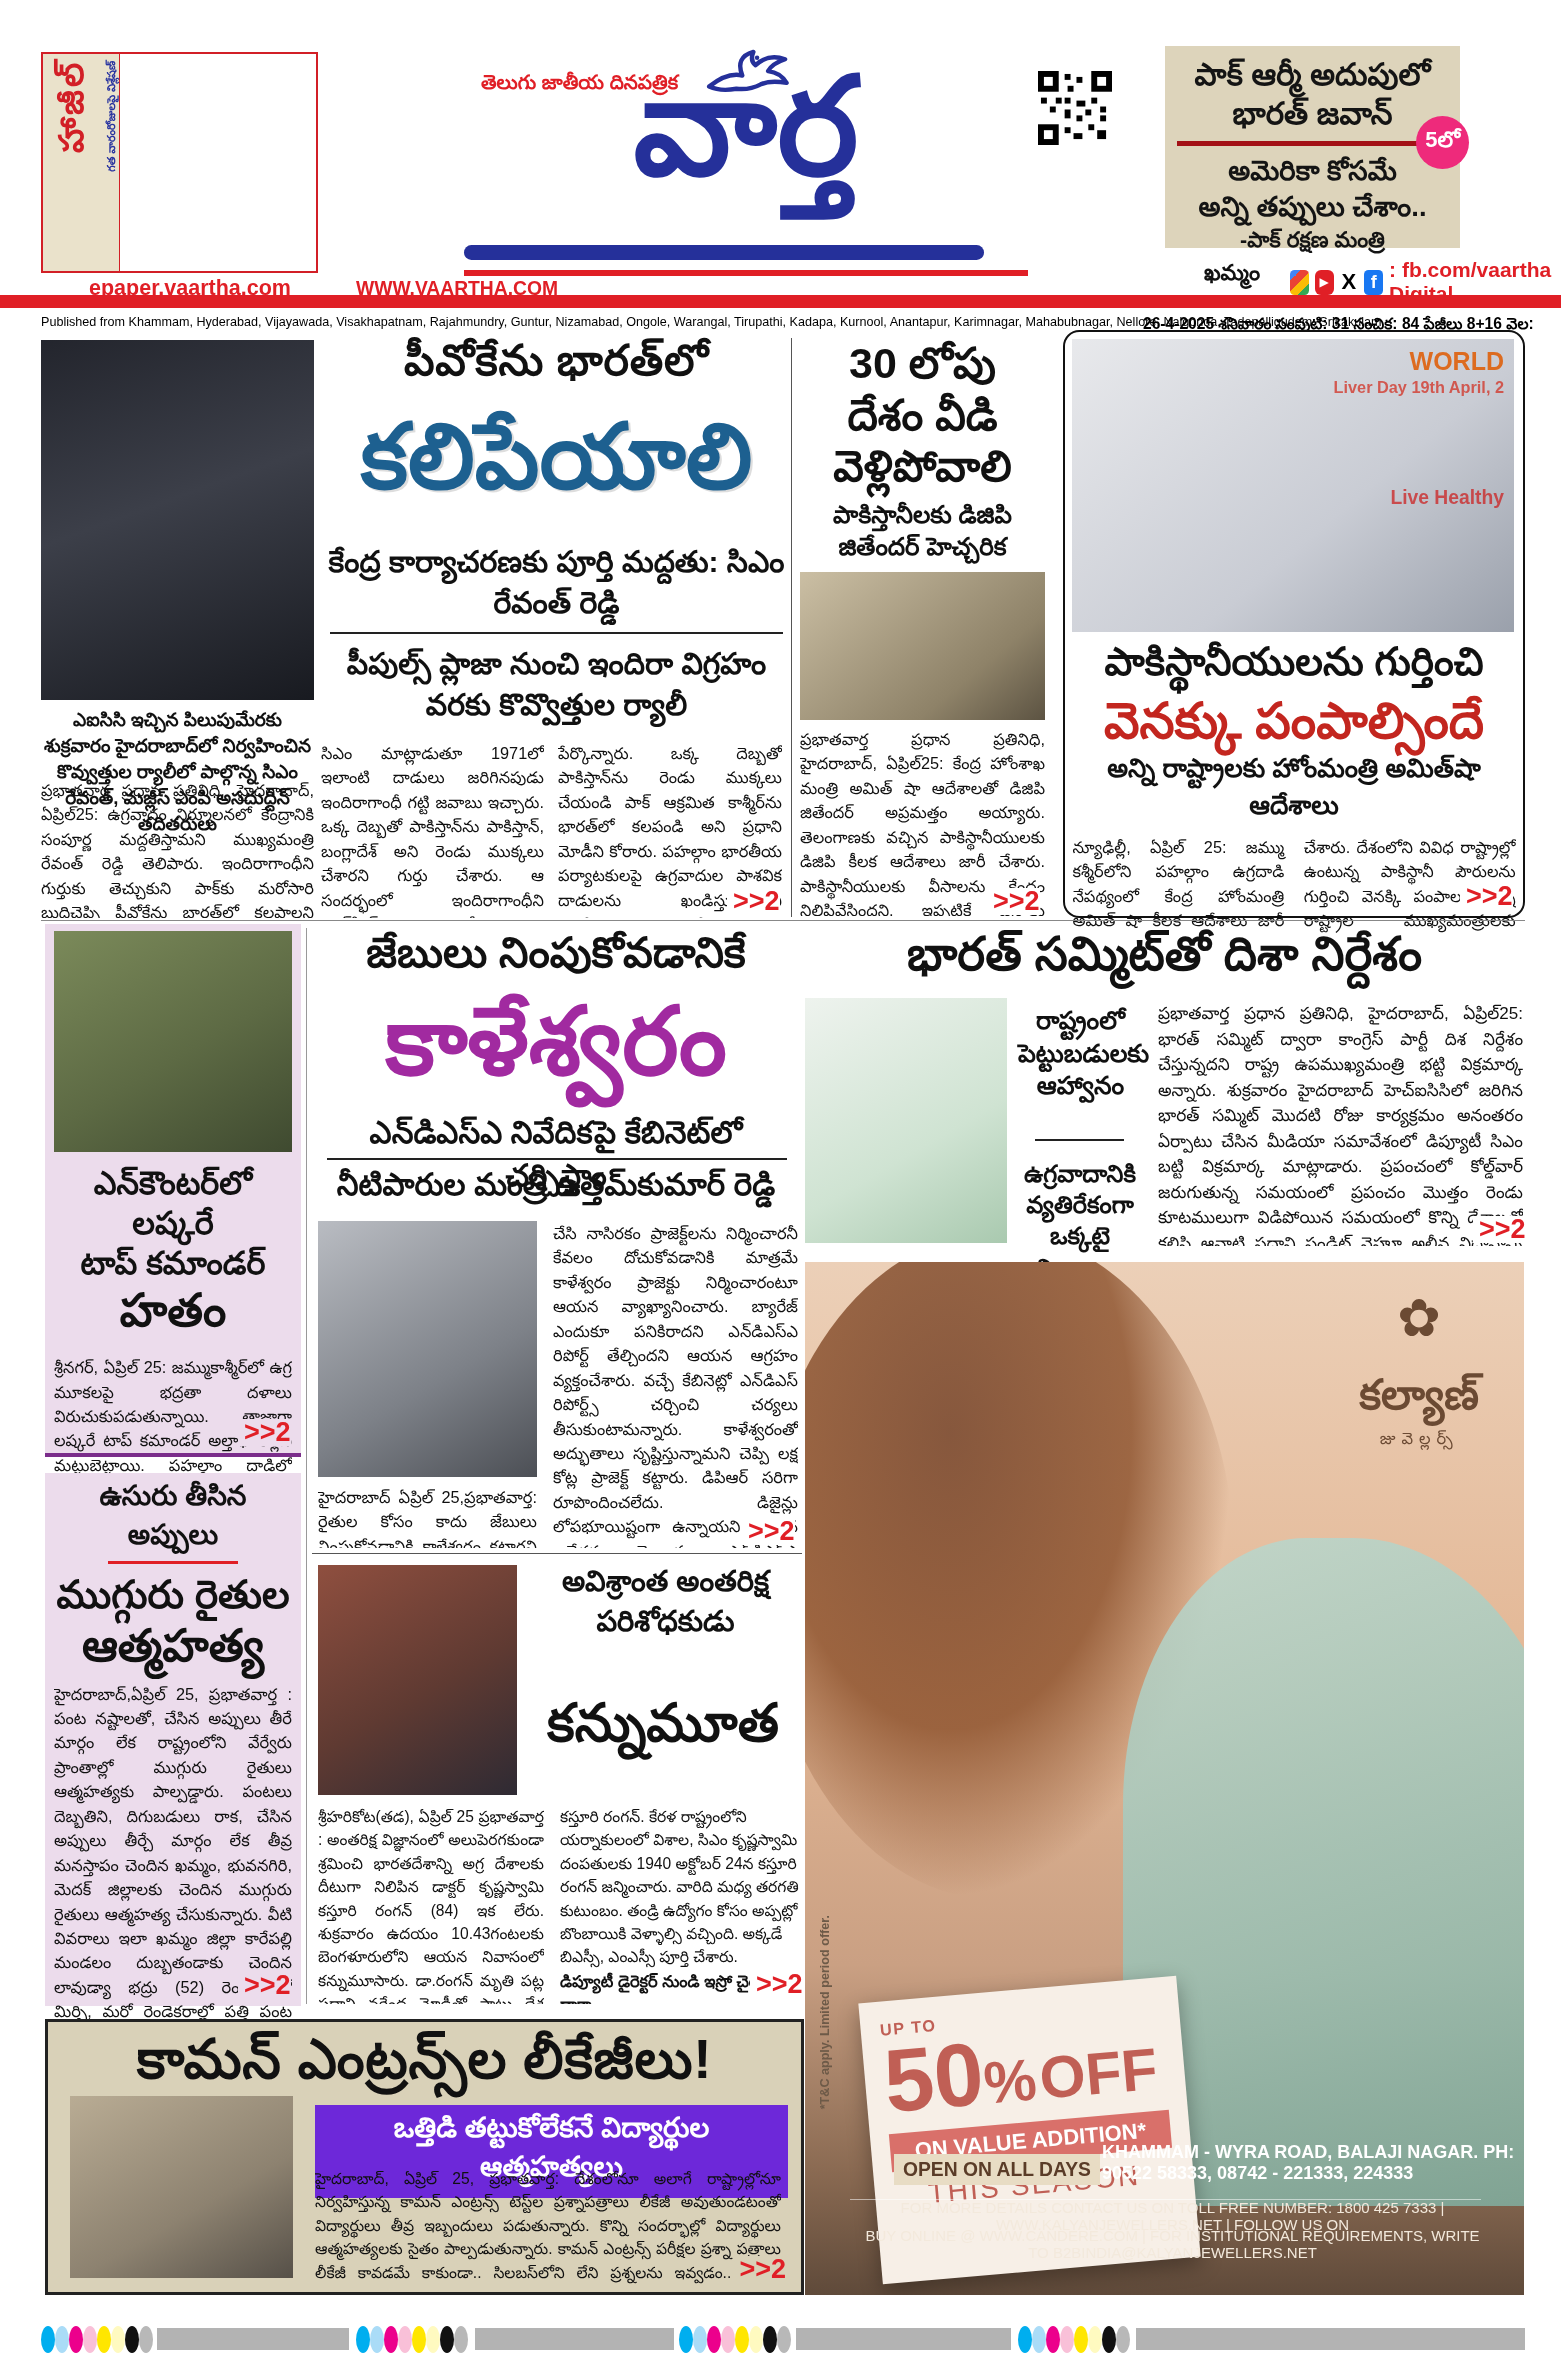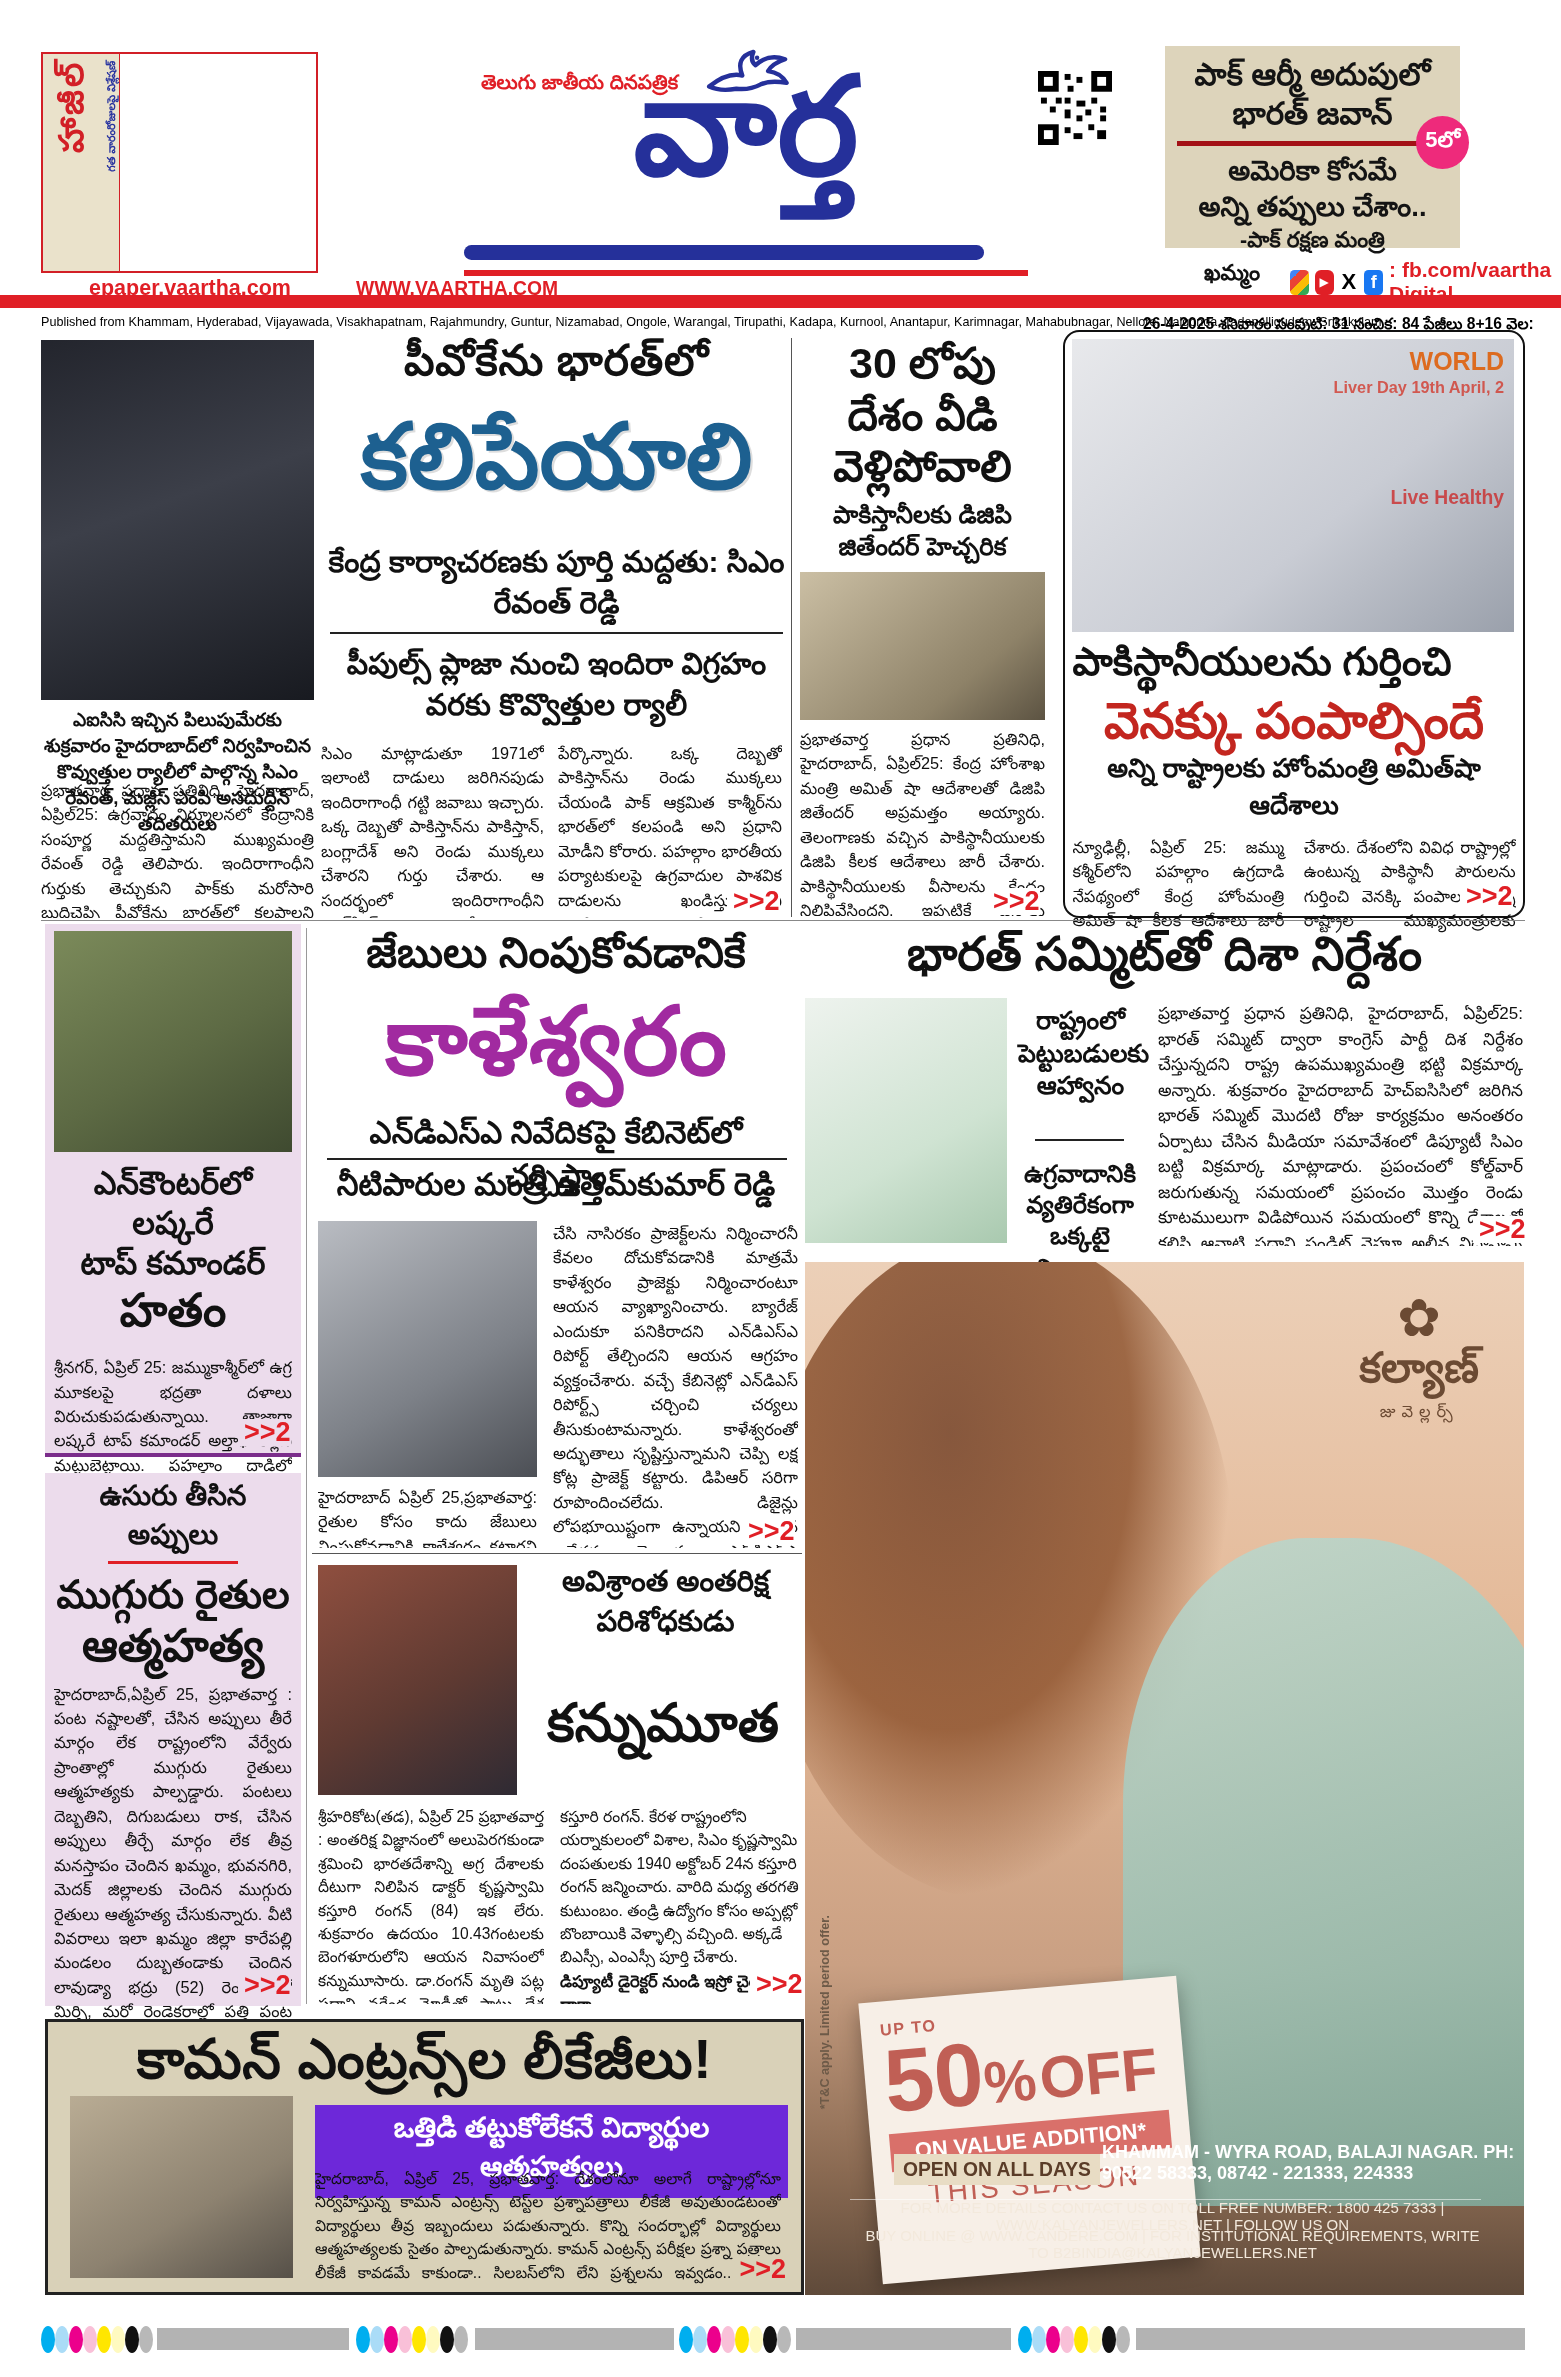--- a/index.html
+++ b/index.html
@@ -69,21 +69,21 @@
   .caption{font-size:18.6px;font-weight:bold;line-height:1.4;text-align:center;}
 
   
   .h-pok-k{left:319px;top:336px;width:475px;font-size:43px;font-weight:bold;letter-spacing:0.7px;}
   .h-pok{left:319px;top:405px;width:475px;font-size:91px;font-weight:bold;color:#1d6090;text-shadow:2.2px 2.2px 0 #00000022;}
   .pok-sub{left:319px;top:542px;width:475px;font-size:30px;font-weight:bold;line-height:1.35;}
   .pok-sub2{left:319px;top:644px;width:475px;font-size:30px;font-weight:bold;line-height:1.35;}
   .dgp-h{left:800px;top:338px;width:245px;font-size:43px;font-weight:bold;line-height:1.2;}
   .dgp-sub{left:800px;top:499px;width:245px;font-size:24.5px;font-weight:bold;line-height:1.3;}
   .rbox{left:1063px;top:330px;width:462px;height:588px;border:2.2px solid #111;border-radius:16.3px;padding:7.4px;box-sizing:border-box;}
-  .rbox-h1{font-size:39px;font-weight:bold;text-align:left;margin-top:7.4px;}
+  .rbox-h1{font-size:39px;font-weight:bold;text-align:center;margin-top:7.4px;}
   .rbox-h2{font-size:50px;font-weight:bold;color:#c3261f;text-align:center;line-height:1.1;}
   .rbox-sub{font-size:26px;font-weight:bold;text-align:center;margin-top:4.5px;}
   .cols2{column-count:2;column-gap:19.3px;}
 
   
   .sidebox{left:45px;top:924px;width:256px;background:#ecdcec;padding:7.4px 9px;box-sizing:border-box;}
   .side-h{font-size:32px;font-weight:bold;text-align:center;line-height:1.25;}
   .side-h-big{font-size:46px;font-weight:bold;text-align:center;}
   .kicker{font-size:28px;font-weight:bold;text-align:center;}
   .kicker-underline{width:55%;height:3px;background:#e01f26;margin:3px auto 7.4px;}
@@ -116,21 +116,21 @@
 
   
   .adbox{left:805px;top:1262px;width:719px;height:1033px;background:
          linear-gradient(180deg,#ecd0b8 0%,#e3b795 40%,#caa083 68%,#8a6a52 88%,#5f4a3a 100%);overflow:hidden;}
   .ad-hair{position:absolute;left:-45px;top:-30px;width:475px;height:668px;border-radius:50%;
            background:radial-gradient(ellipse at 40% 30%,#6e3c22 0%,#8a4f2a 45%,transparent 70%);opacity:.8;}
   .ad-saree{position:absolute;right:-59px;bottom:89px;width:460px;height:668px;border-radius:40% 50% 0 0;
             background:linear-gradient(160deg,#bcd9cf 0%,#9cc4b8 50%,#7fae9f 100%);opacity:.85;}
   .ad-logo{position:absolute;right:45px;top:30px;text-align:center;color:#6b4a33;}
   .ad-logo-mark{font-size:52px;line-height:1;}
-  .ad-logo-title{font-size:42px;font-weight:bold;}
+  .ad-logo-title{font-size:42px;font-weight:bold;margin-top:27px;}
   .ad-logo-sub{font-size:16.3px;letter-spacing:6px;}
   .ad-card{position:absolute;left:65px;top:727px;width:319px;height:282px;background:#f7efe7;
            transform:rotate(-5deg);box-shadow:0 7.4px 22px #00000055;padding:19.3px;box-sizing:border-box;color:#c05f55;}
   .ad-upto{font-size:16.3px;font-weight:bold;letter-spacing:1.5px;}
   .ad-50{font-size:89px;font-weight:bold;line-height:.95;}
   .ad-off{font-size:59px;font-weight:bold;}
   .ad-band{background:#d9706a;color:#fff;font-size:22px;font-weight:bold;text-align:center;padding:6px 3px;margin-top:7.4px;}
   .ad-season{font-size:28px;text-align:center;margin-top:9px;letter-spacing:2.2px;}
   .ad-tnc{position:absolute;left:13.4px;top:653px;writing-mode:vertical-rl;transform:rotate(180deg);
           font-size:12.6px;color:#6d5a48;font-weight:bold;}

